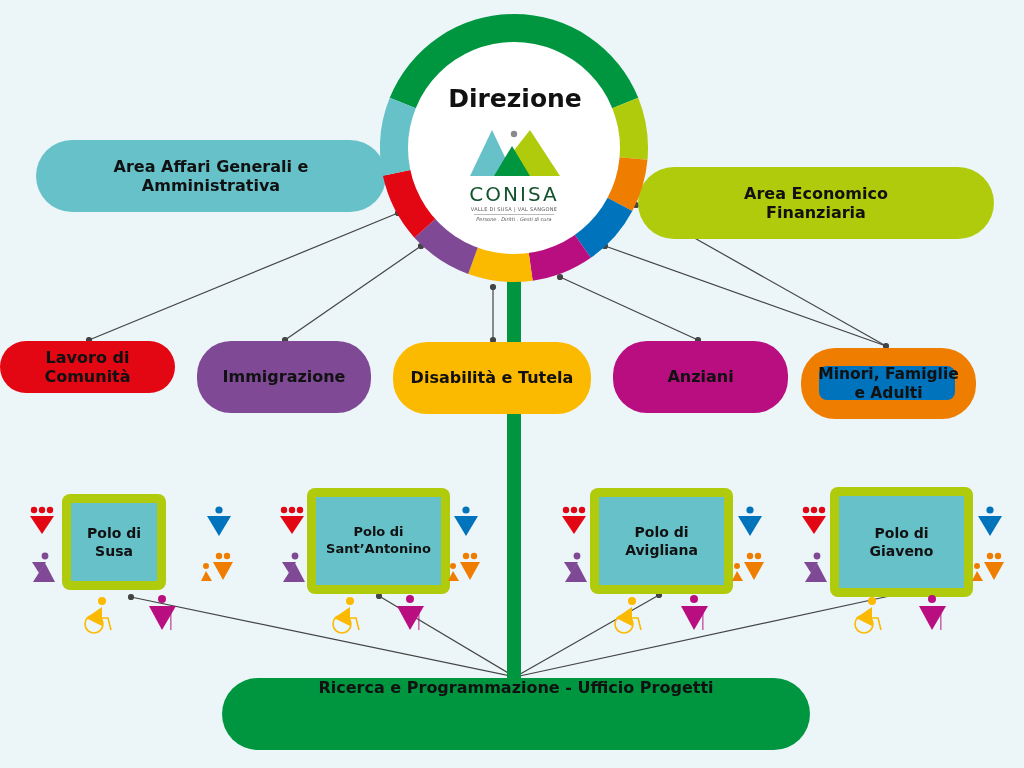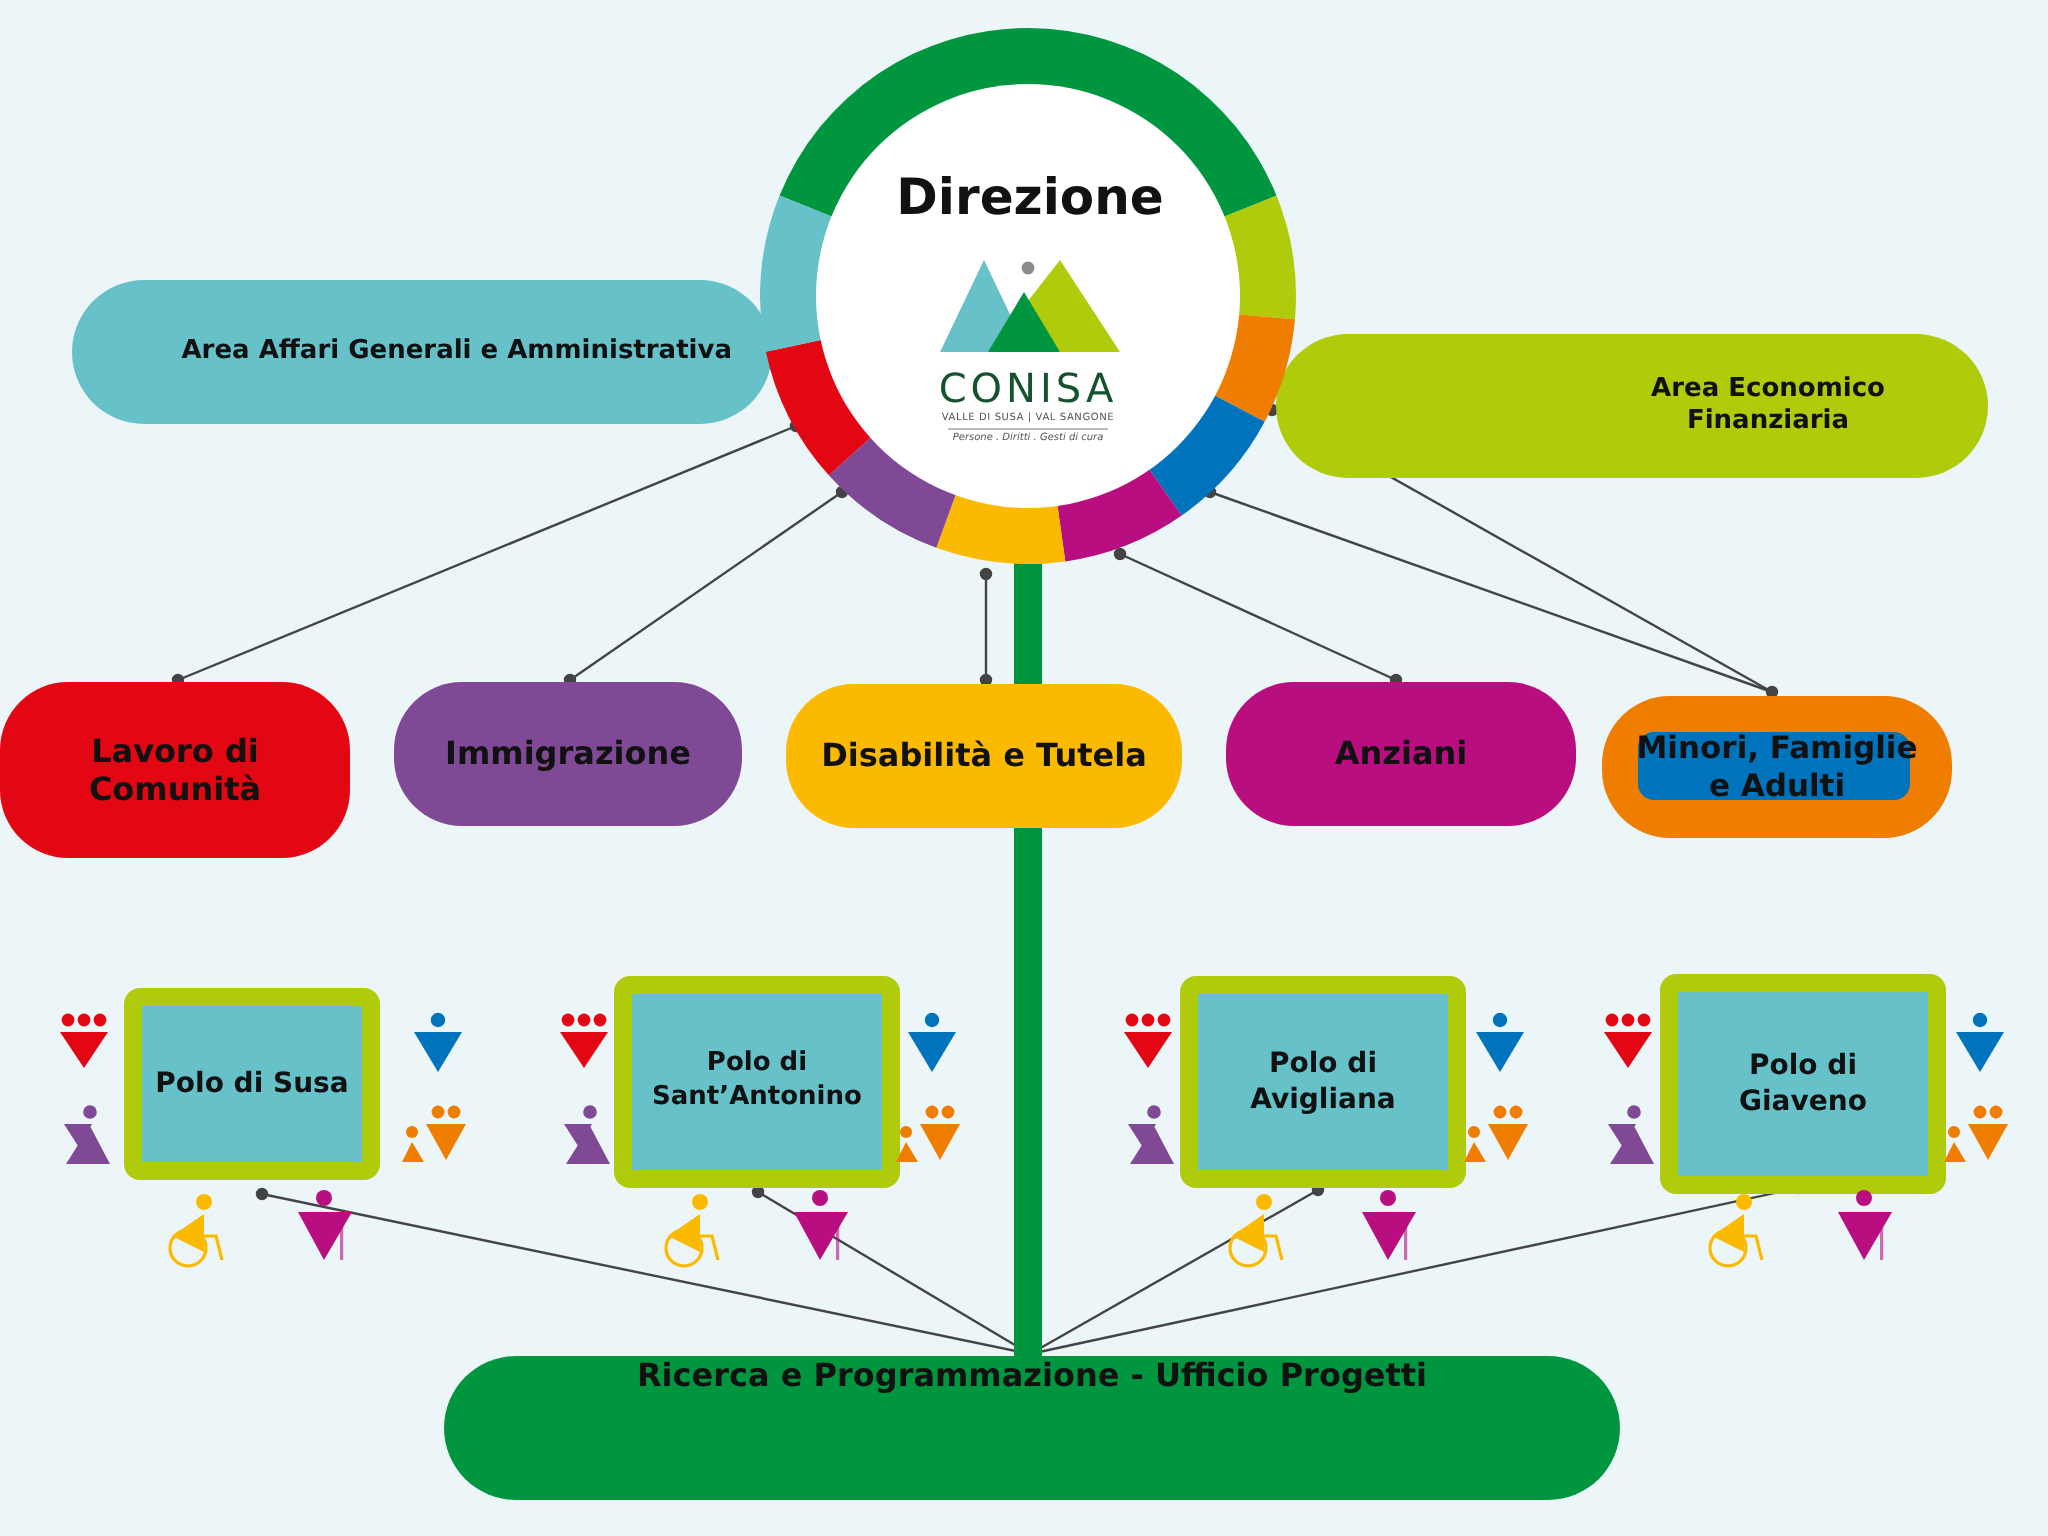--- a/index.html
+++ b/index.html
@@ -9,21 +9,21 @@
     position: relative;
     font-family: "DejaVu Sans", "Liberation Sans", sans-serif;
   }
   .lines { position: absolute; left: 0; top: 0; width: 1024px; height: 768px; pointer-events: none; }
   .pill {
     position: absolute;
     display: flex; align-items: center; justify-content: center;
     text-align: center; font-weight: bold; color: #111;
     box-sizing: border-box; line-height: 1.2;
   }
-  .area-top { font-size: 13px; border-radius: 36px; padding: 16px 20px; justify-content: flex-end; }
+  .area-top { font-size: 16px; border-radius: 36px; padding: 16px 20px; }
   .area-mid { font-size: 16px; border-radius: 34px; padding: 0 10px; }
   #ring { position: absolute; left: 380px; top: 0; width: 270px; height: 290px; }
   .direzione-title {
     position: absolute; left: 430px; top: 84px; width: 170px;
     text-align: center; font-size: 25px; font-weight: bold; color: #111;
   }
   .logo { position: absolute; left: 464px; top: 128px; width: 100px; height: 110px; }
   .logo-name {
     position: absolute; left: 0; top: 54px; width: 100px; text-align: center;
     font-family: "DejaVu Sans", sans-serif; font-size: 20px; letter-spacing: 2px;
@@ -35,21 +35,21 @@
   }
   .logo-rule {
     position: absolute; left: 10px; top: 86px; width: 80px; height: 1px; background: #bbb;
   }
   .logo-tag {
     position: absolute; left: 0; top: 88px; width: 100px; text-align: center;
     font-size: 5px; color: #555; font-style: italic;
   }
   .trunk { position: absolute; left: 507px; top: 280px; width: 14px; height: 405px; background: #009640; }
   .polo {
-    position: absolute; width: 128px; height: 96px;
+    position: absolute; width: 104px; height: 96px;
     background: #b0cb0b; border-radius: 8px; box-sizing: border-box; padding: 9px;
   }
   .polo-inner {
     width: 100%; height: 100%; background: #66c1c9;
     display: flex; align-items: center; justify-content: center; text-align: center;
     font-weight: bold; font-size: 14px; color: #111; line-height: 1.3;
   }
   .persona { position: absolute; }
   .ricerca {
     position: absolute; left: 222px; top: 678px; width: 588px; height: 72px;
@@ -126,21 +126,21 @@
     <polygon points="30,48 66,2 96,48" fill="#b0cb0b"></polygon>
     <polygon points="30,48 48,18 66,48" fill="#009640"></polygon>
     <circle cx="50" cy="6" r="3.2" fill="#8a8a8a"></circle>
   </svg>
   <div class="logo-name">CONISA</div>
   <div class="logo-sub">VALLE DI SUSA | VAL SANGONE</div>
   <div class="logo-rule"></div>
   <div class="logo-tag">Persone . Diritti . Gesti di cura</div>
 </div>
 
-<div class="pill area-mid" style="left:0px; top:341px; width:175px; height:88px; background:#e30613;">
+<div class="pill area-mid" style="left:0px; top:341px; width:175px; height:52px; background:#e30613;">
   <span style="display:block; max-width:110px;">Lavoro di Comunità</span>
 </div>
 <div class="pill area-mid" style="left:197px; top:341px; width:174px; height:72px; background:#7f4996;">
   <span>Immigrazione</span>
 </div>
 <div class="pill area-mid" style="left:393px; top:342px; width:198px; height:72px; background:#fbba00;">
   <span>Disabilità e Tutela</span>
 </div>
 <div class="pill area-mid" style="left:613px; top:341px; width:175px; height:72px; background:#b80e80;">
   <span>Anziani</span>

